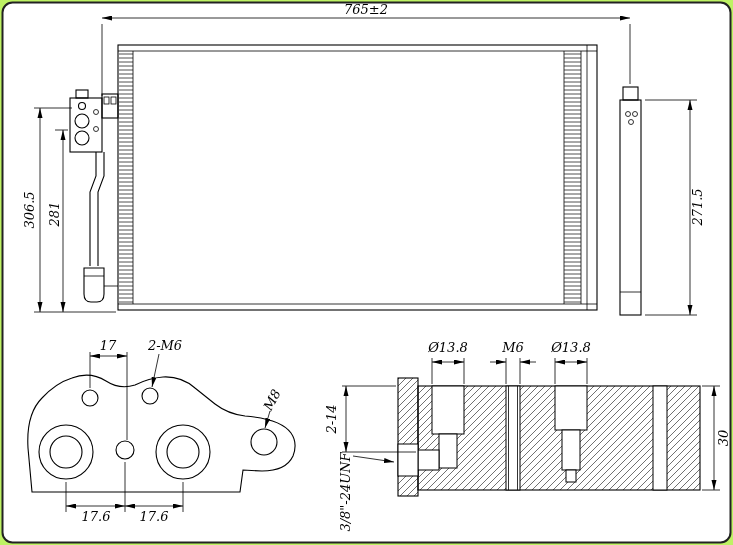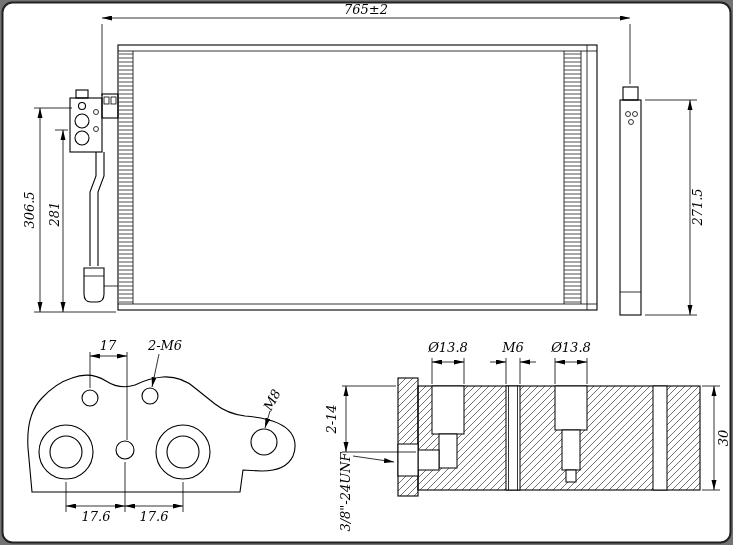--- a/index.html
+++ b/index.html
@@ -1,16 +1,16 @@
 <!DOCTYPE html>
 <html><head>
 <meta charset="utf-8">
 <style>
   html,body{margin:0;padding:0;background:#fff;}
-  .canvas{position:relative;width:733px;height:545px;background:#737373;overflow:hidden;}
+  .canvas{position:relative;width:733px;height:545px;background:#bef264;overflow:hidden;}
   svg{display:block;}
   .dim{font-family:"DejaVu Serif",serif;font-style:italic;font-size:13px;fill:#000;}
   .ln{stroke:#000;stroke-width:1.1;fill:none;}
   .thin{stroke:#000;stroke-width:0.8;fill:none;}
   .white{fill:#fff;stroke:#000;stroke-width:1;}
 </style>
 </head>
 <body>
 
 <div class="canvas">

